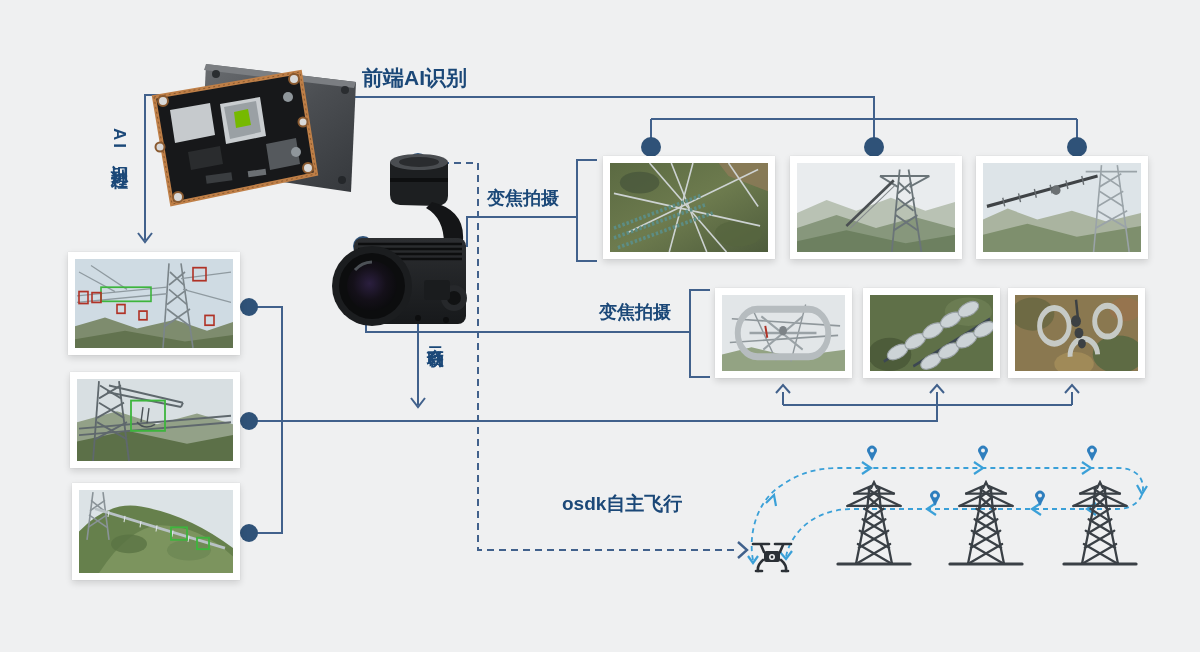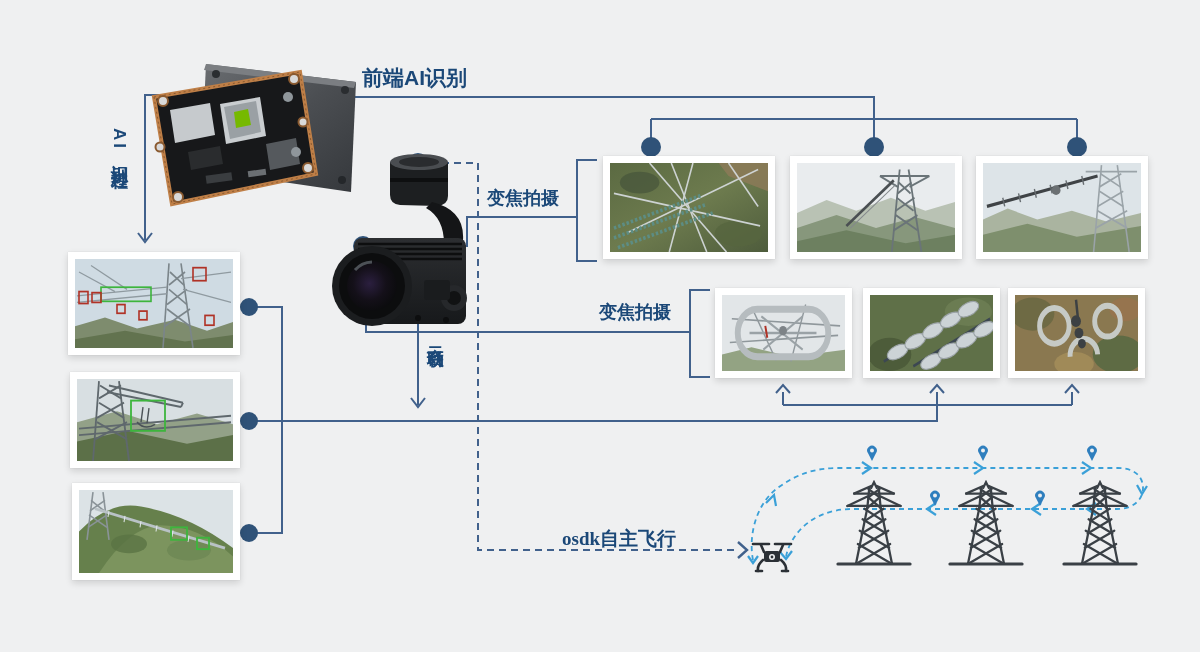--- a/index.html
+++ b/index.html
@@ -220,21 +220,21 @@
       <circle cx="90" cy="170" r="3" fill="#0d0e0f"></circle>
         <circle cx="118" cy="172" r="3" fill="#0d0e0f"></circle>
     </svg>
   </div>
 
   <div class="label" style="left:362px;top:64px;font-size:21px;">前端AI识别</div>
   <div class="label v" style="left:108px;top:128px;font-size:17px;">AI识别过程</div>
   <div class="label" style="left:487px;top:186px;font-size:18px;">变焦拍摄</div>
   <div class="label" style="left:599px;top:300px;font-size:18px;">变焦拍摄</div>
   <div class="label v" style="left:424px;top:334px;font-size:17px;letter-spacing:1px;">云台联动</div>
-  <div class="label" style="left:562px;top:526px;font-size:19px;font-family:Liberation Serif, serif;">osdk自主飞行</div>
+  <div class="label" style="left:562px;top:491px;font-size:19px;">osdk自主飞行</div>
 
   <div class="card" style="left:603px;top:156px;width:172px;height:103px;">
     <svg viewBox="0 0 160 82" preserveAspectRatio="none">
       <defs>
           <linearGradient id="f1" x1="0" y1="0" x2="1" y2="1">
         <stop offset="0" stop-color="#5b6a42"></stop>
             <stop offset="0.5" stop-color="#6d7b4e"></stop>
             <stop offset="1" stop-color="#4e5c3c"></stop>
           </linearGradient>
         </defs>

